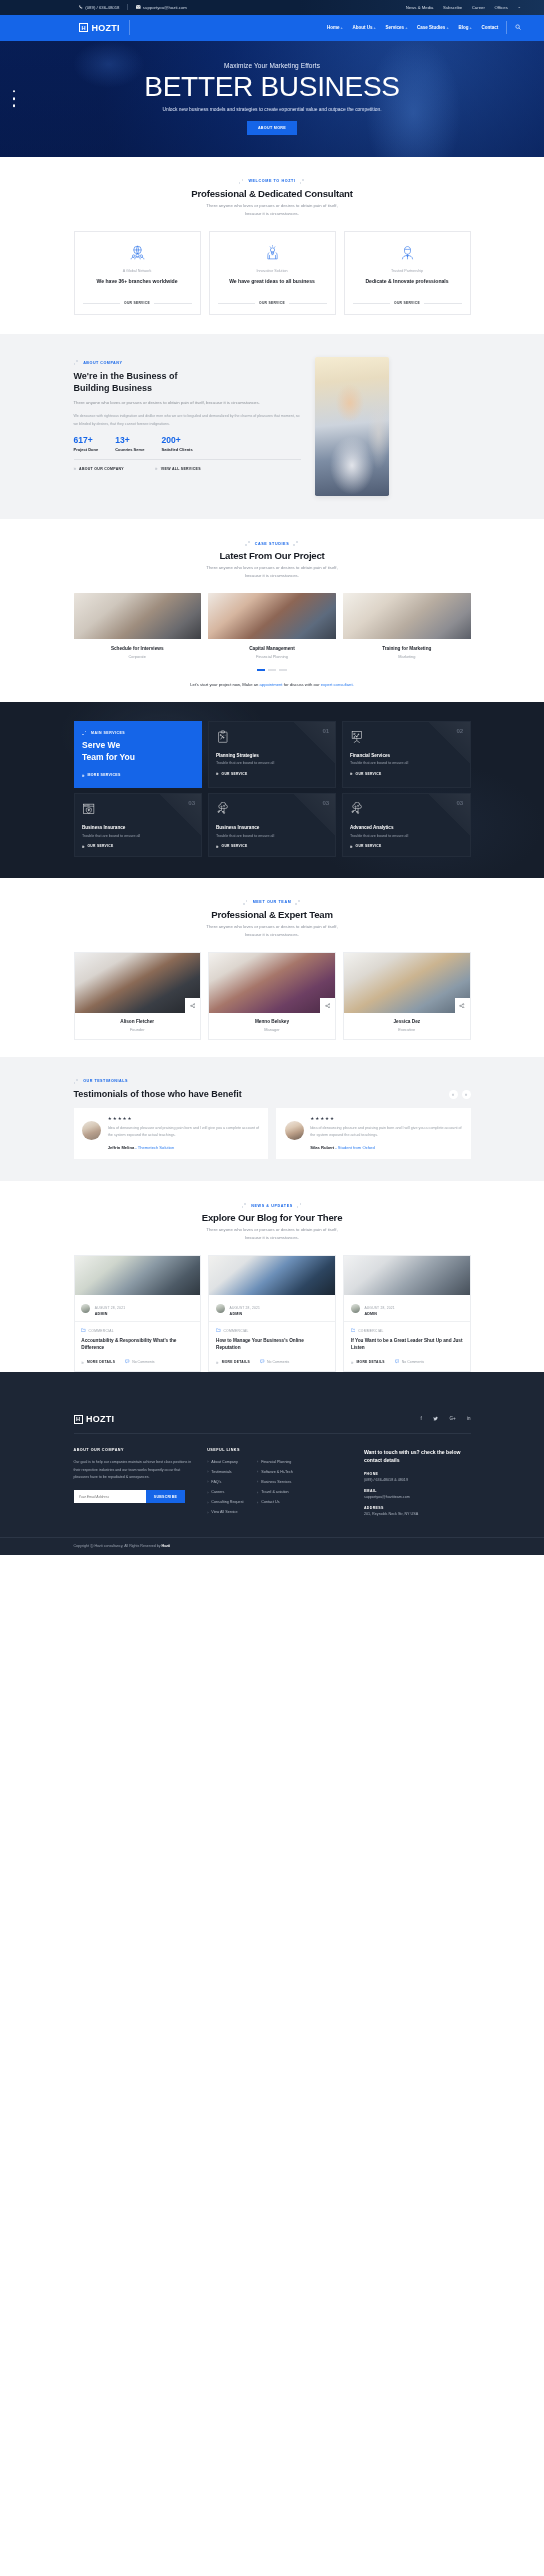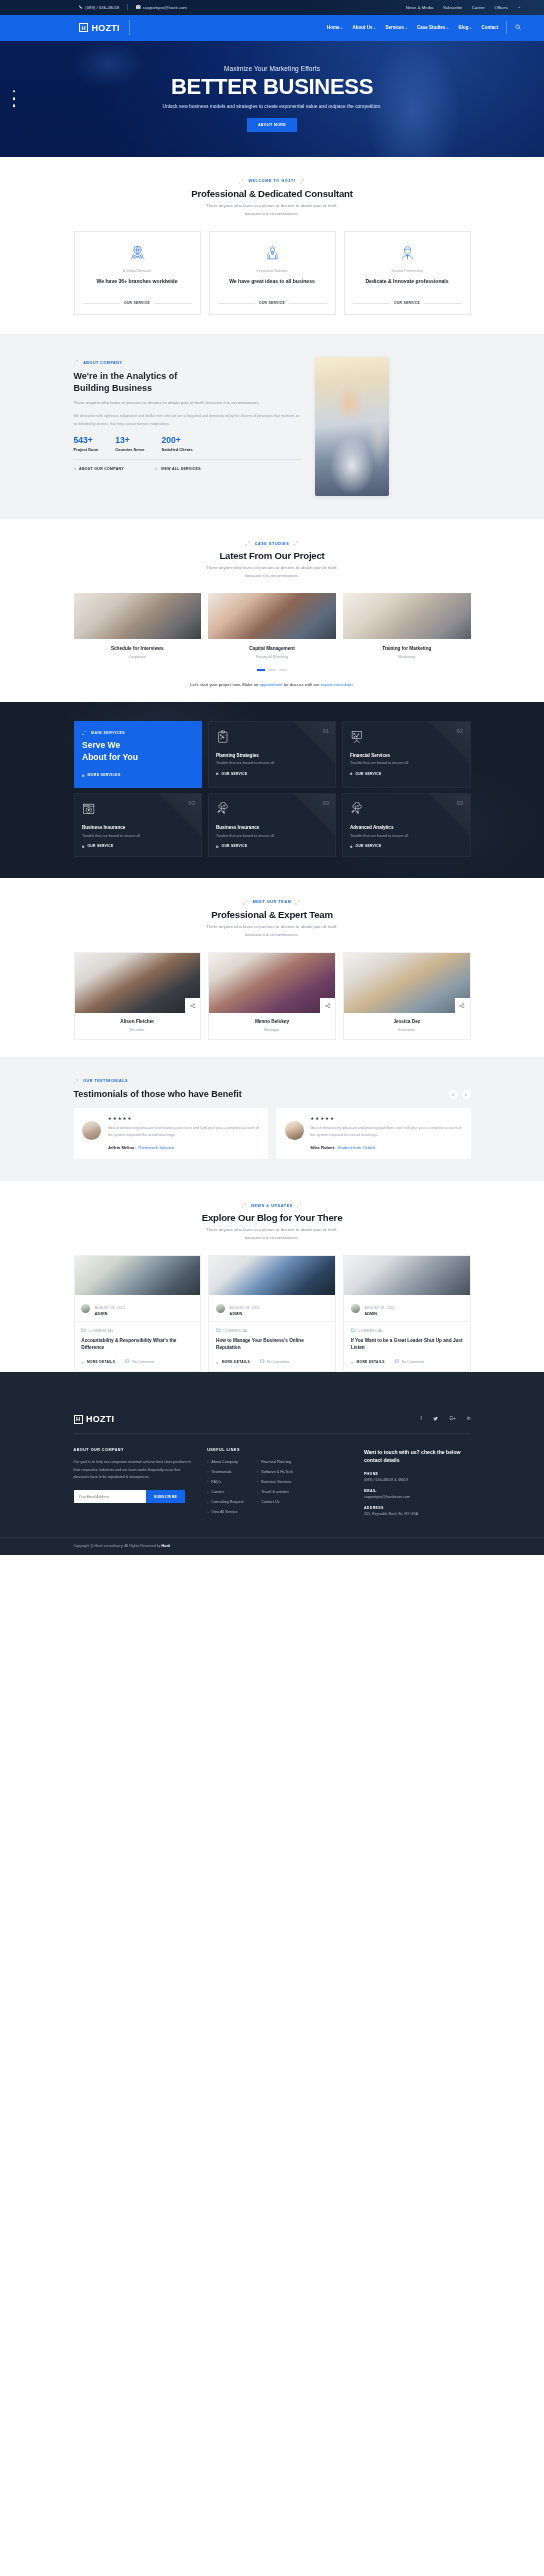--- a/index.html
+++ b/index.html
@@ -58,21 +58,21 @@
     background:
       radial-gradient(ellipse 68px 108px at 76% 62%, rgba(70,120,200,.45), transparent 70%),
       radial-gradient(ellipse 51px 34px at 20% 20%, rgba(60,110,200,.30), transparent 70%),
       linear-gradient(180deg, rgba(5,20,60,.25), rgba(5,20,60,.45));
   }
   .hero-dots { position:absolute; left:12.5px; top:50%; transform:translateY(-50%); display:flex; flex-direction:column; gap:4.5px; z-index:3;}
   .hero-dots i { width:2.8px; height:2.8px; border-radius:50%; background:#fff; display:block; }
   .hero-inner { position:relative; z-index:2; text-align:center; width:351px; }
   .hero-sub { color:#eaf1ff; font-size:6.5px; margin-bottom:3.4px; letter-spacing:0.1px;}
   .hero-title {
-    color:#fff; font-size:22px; font-weight:bold; letter-spacing:-0.3px;
+    color:#fff; font-size:28px; font-weight:normal; letter-spacing:-0.3px;
     line-height:1; margin-bottom:5.1px;
   }
   .hero-text { color:#dfe8fb; font-size:4.9px; line-height:1.65; width:227px; margin:0 auto 6.8px; }
   .hero-btn {
     display:inline-block; background:#1565e8; color:#fff; font-size:3.7px; font-weight:bold;
     letter-spacing:0.3px; padding:5.1px 11.3px; border:0; cursor:pointer;
   }
 
   
   .sec { padding:19px 0; }
@@ -424,28 +424,28 @@
 
   <div class="about">
     <div class="container">
       <div class="about-grid">
         <div class="about-left">
           <div class="about-eyebrow">
             <span class="sq"></span>
             <span>ABOUT COMPANY</span>
           </div>
           <div class="about-title">
-            <div>We're in the Analytics of</div>
+            <div>We're in the Business of</div>
             <div>Building Business</div>
           </div>
           <div class="about-p1">There anyone who loves or pursues or desires to obtain pain of itself, because it is circumstances.</div>
           <div class="about-p2">We denounce with righteous indignation and dislike men who we are to beguiled and demoralized by the charms of pleasures that moment, so we blinded by desires, that they cannot foresee indignations.</div>
           <div class="stats">
             <div>
-              <div class="stat-num">543+</div>
+              <div class="stat-num">617+</div>
               <div class="stat-lbl">Project Done</div>
             </div>
             <div>
               <div class="stat-num">13+</div>
               <div class="stat-lbl">Counries Serve</div>
             </div>
             <div>
               <div class="stat-num">200+</div>
               <div class="stat-lbl">Satisfied Clients</div>
             </div>
@@ -512,21 +512,21 @@
     <div class="container">
       <div class="svc-grid">
 
         <div class="svc-main">
           <div class="eye">
             <span class="sq sq-w"></span>
             <span>MAIN SERVICES</span>
           </div>
           <h3>
             <span>Serve We</span><br>
-            <span>About for You</span>
+            <span>Team for You</span>
           </h3>
           <a href="#" class="svc-link">
             <span class="chev">»</span>
             <span>MORE SERVICES</span>
           </a>
         </div>
 
         <div class="svc-card">
           <span class="corner"></span>
           <span class="svc-num">01</span>

